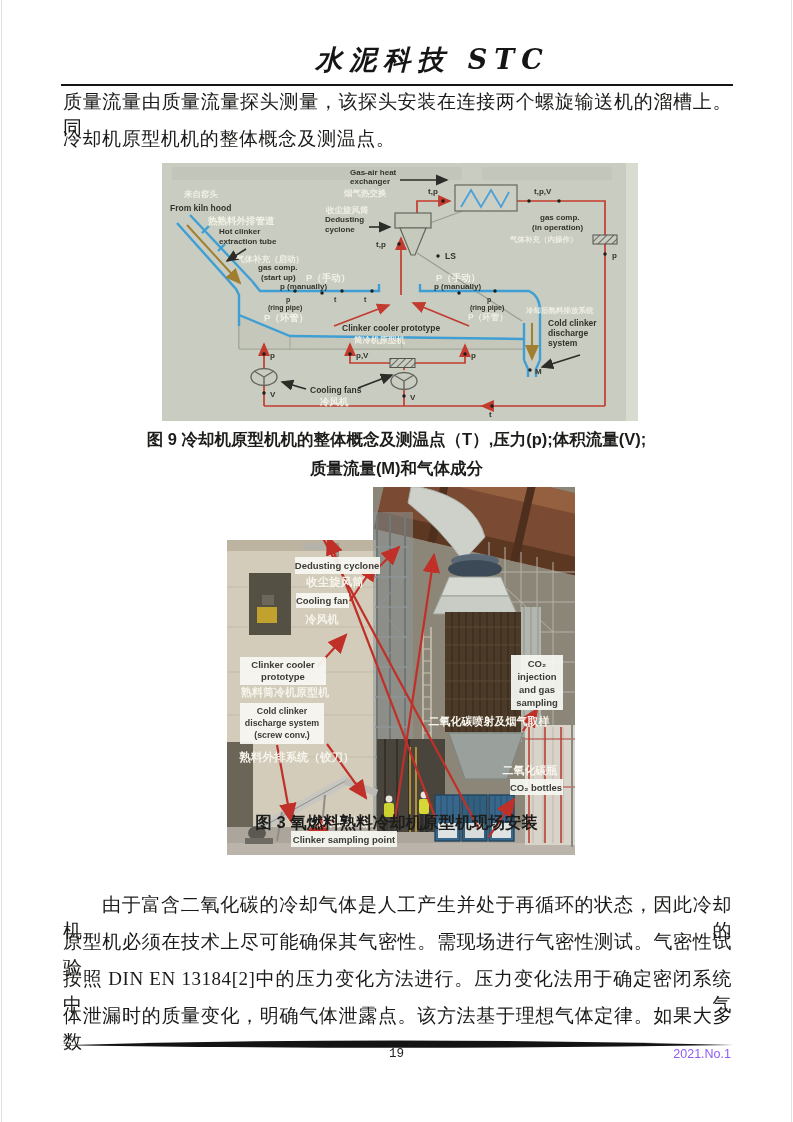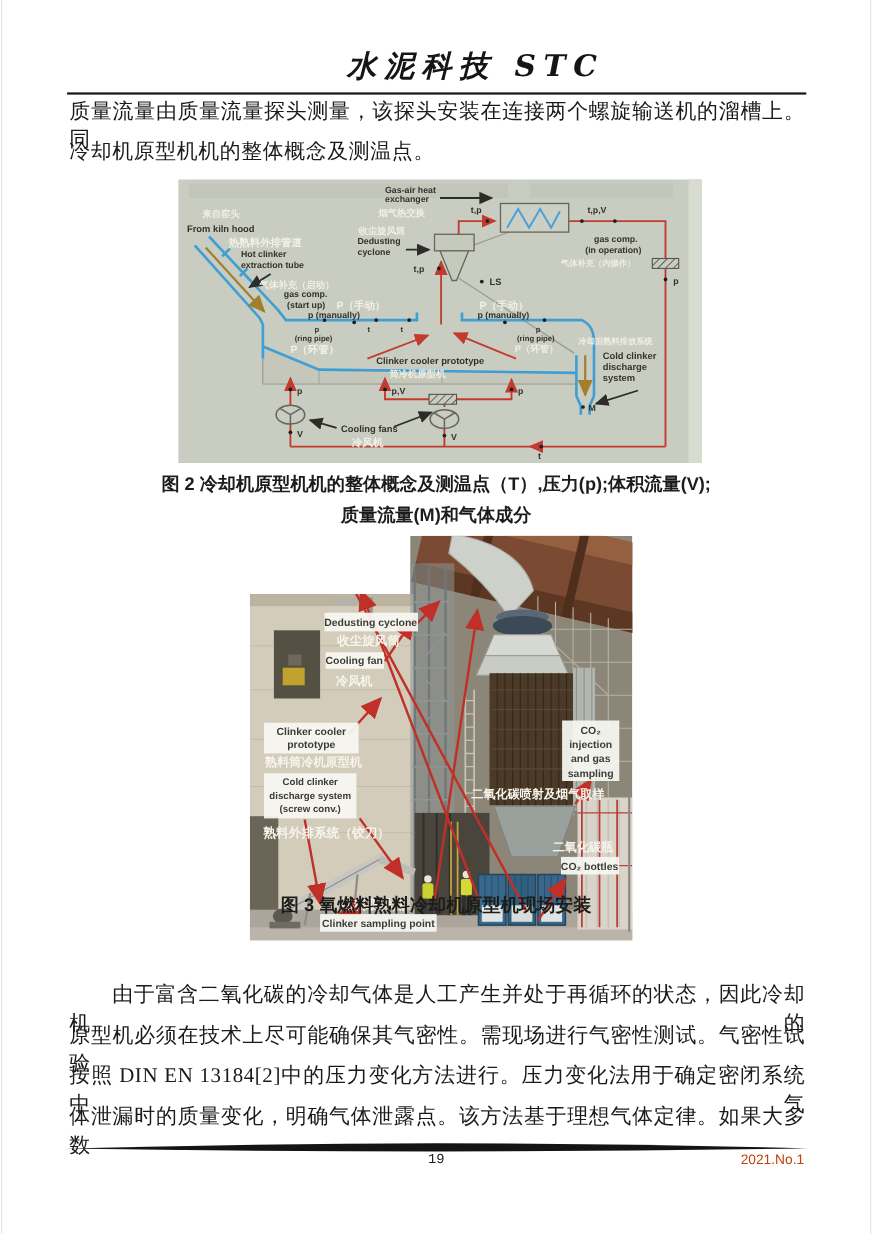--- a/index.html
+++ b/index.html
@@ -16,21 +16,21 @@
   .cn-line.last{text-align:left;text-align-last:left;}
   .cn-line.indent{text-indent:39px;}
   .figwrap{position:absolute;}
   .caption{position:absolute;left:0;width:100%;text-align:center;
            font-family:"Liberation Sans","DejaVu Sans",sans-serif;font-weight:bold;
            font-size:16.5px;color:#1c1c1a;}
   .footer-line-wrap{position:absolute;left:60px;top:1036px;width:674px;height:10px;}
   .footer-num{position:absolute;top:1047px;left:0;width:100%;text-align:center;
               font-family:Liberation Mono, monospace;font-size:12.5px;color:#222;}
   .footer-issue{position:absolute;top:1047px;right:62px;
-              font-family:"Liberation Sans",sans-serif;font-size:12.5px;color:#c2410c;}
+              font-family:"Liberation Sans",sans-serif;font-size:12.5px;color:#8b5cf6;}
   
   .fd{font:600 8px "Liberation Sans","DejaVu Sans",sans-serif;fill:#33332c;}
   .fd7{font:600 7px "Liberation Sans",sans-serif;fill:#33332c;}
   .fd85{font:600 8.5px "Liberation Sans",sans-serif;fill:#33332c;}
   .fw{font:600 8.5px "Liberation Sans","DejaVu Sans",sans-serif;fill:#efeee3;}
   .fw75{font:600 7.5px "Liberation Sans",sans-serif;fill:#efeee3;}
   .fw9{font:600 9.5px "Liberation Sans",sans-serif;fill:#f2f1e6;}
   
   .pb{font:700 9.5px "Liberation Sans",sans-serif;fill:#3c3c38;}
   .pb9{font:700 8.8px "Liberation Sans",sans-serif;fill:#3c3c38;}
@@ -220,21 +220,21 @@
     <text x="144" y="118" class="fw9">P（手动）</text>
     <text x="274" y="118" class="fw9">P（手动）</text>
     <text x="102" y="158" class="fw9">P（环管）</text>
     <text x="306" y="157" class="fw">P（环管）</text>
     <text x="364" y="150" class="fw75">冷却后熟料排放系统</text>
     <text x="192" y="180" class="fw">筒冷机原型机</text>
     <text x="158" y="242" class="fw9">冷风机</text>
   </svg>
   </div>
 
-  <div class="caption" style="top:429px">图 2 冷却机原型机机的整体概念及测温点（T）,压力(p);体积流量(V);</div>
+  <div class="caption" style="top:429px">图 9 冷却机原型机机的整体概念及测温点（T）,压力(p);体积流量(V);</div>
   <div class="caption" style="top:458px">质量流量(M)和气体成分</div>
 
   <div class="figwrap" style="left:227px;top:487px;width:356px;height:368px">
   <svg width="348" height="368" viewBox="0 0 348 368">
     <defs>
       <marker id="mRedP" markerWidth="10" markerHeight="9" refX="8" refY="4" orient="auto">
             <path d="M0,0 L9,4 L0,8 Z" fill="#c03028"></path>
           </marker>
       <clipPath id="photoClip">
             <path d="M146,0 H348 V368 H0 V53 H146 Z"></path>

